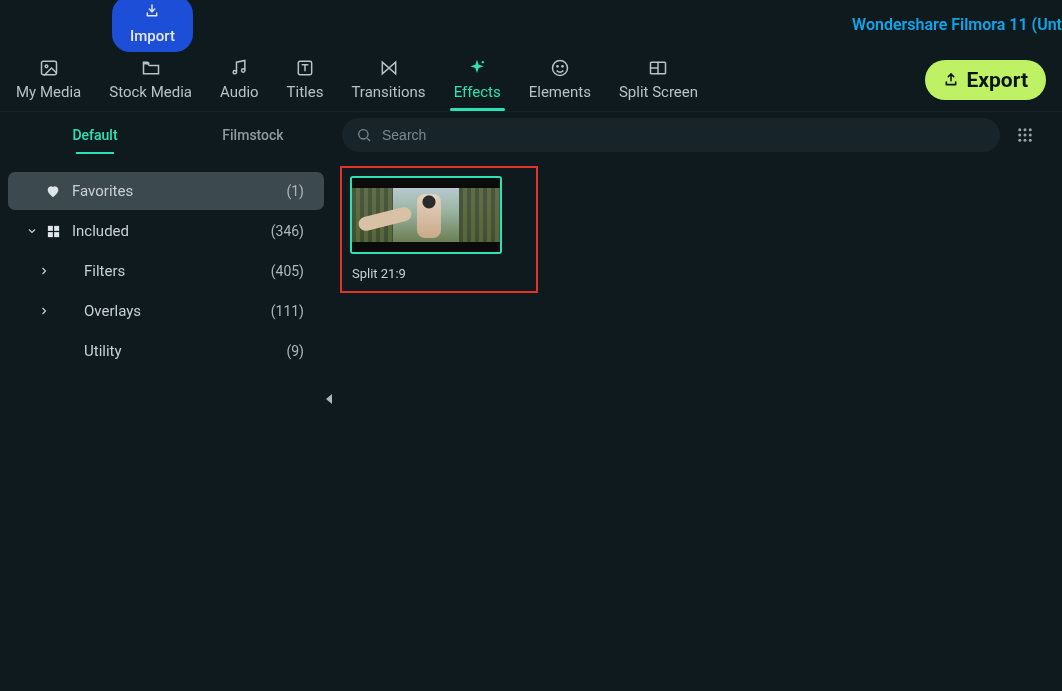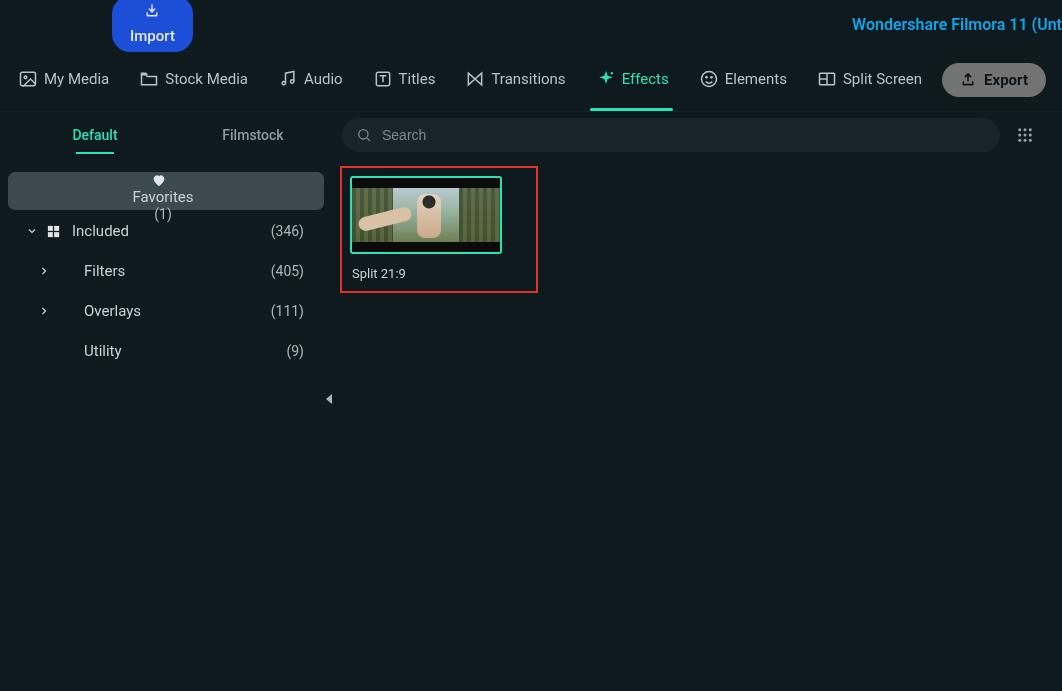--- a/index.html
+++ b/index.html
@@ -62,21 +62,21 @@
   }
   .nav-tabs {
     display: flex;
     gap: 20px;
     align-items: flex-end;
     height: 100%;
     flex: 1;
   }
   .nav-tab {
     display: flex;
-    flex-direction: row;
+    flex-direction: column;
     align-items: center;
     justify-content: center;
     gap: 4px;
     height: 100%;
     color: #b7c1c6;
     cursor: pointer;
     position: relative;
     padding: 0 4px 2px 4px;
   }
   .nav-tab.active { color: #2ce2b5; }
@@ -91,24 +91,24 @@
   .nav-tab .icon-slot {
     width: 24px; height: 22px;
     display: flex; align-items: center; justify-content: center;
   }
   .nav-tab .label { font-size: 15px; }
 
   .export-btn {
     display: flex;
     align-items: center;
     gap: 8px;
-    background: #737373;
+    background: #bef264;
     color: #0b1418;
     font-weight: 700;
-    font-size: 15px;
+    font-size: 21px;
     padding: 8px 18px;
     border-radius: 20px;
     cursor: pointer;
   }
 
   
   .toolbar {
     height: 46px;
     display: flex;
     align-items: stretch;
@@ -195,21 +195,21 @@
     display: flex;
     align-items: center;
     height: 38px;
     padding: 0 20px 0 14px;
     margin: 0 8px 2px 8px;
     border-radius: 7px;
     color: #c8d0d4;
     cursor: pointer;
     font-size: 15px;
   }
-  .side-item.selected { background: #3c4a50; flex-direction: column; }
+  .side-item.selected { background: #3c4a50; }
   .side-item .chev {
     width: 20px;
     display: flex; justify-content: center;
   }
   .side-item .ic {
     width: 22px;
     display: flex; justify-content: center;
     margin-right: 8px;
   }
   .side-item .ic.spacer { width: 22px; }

